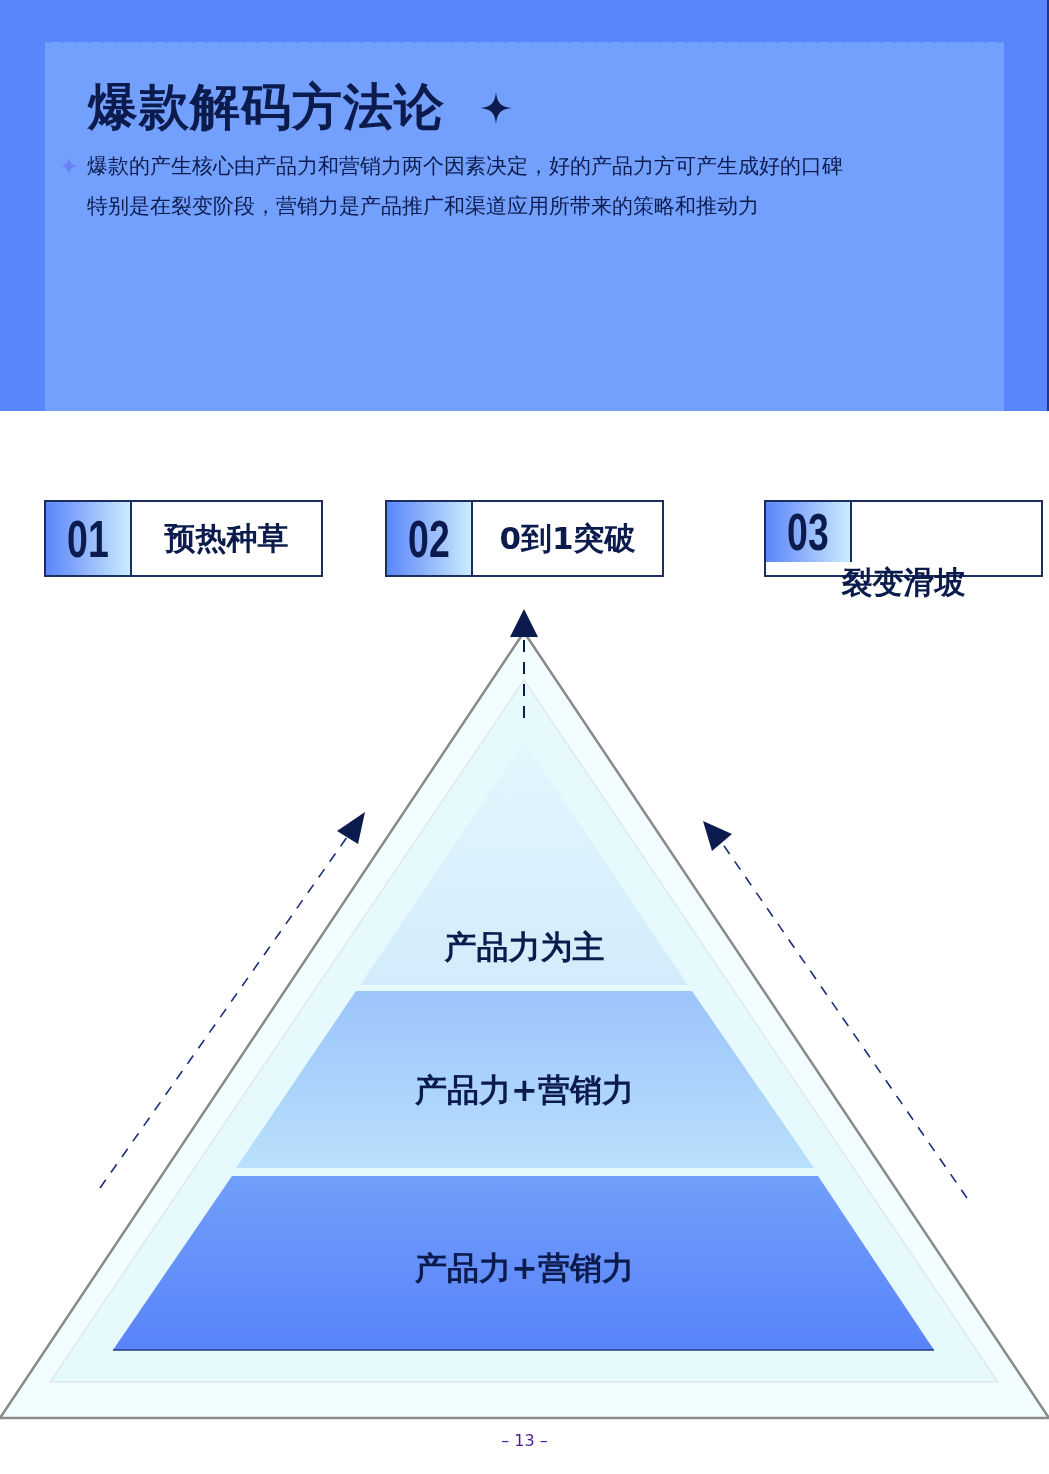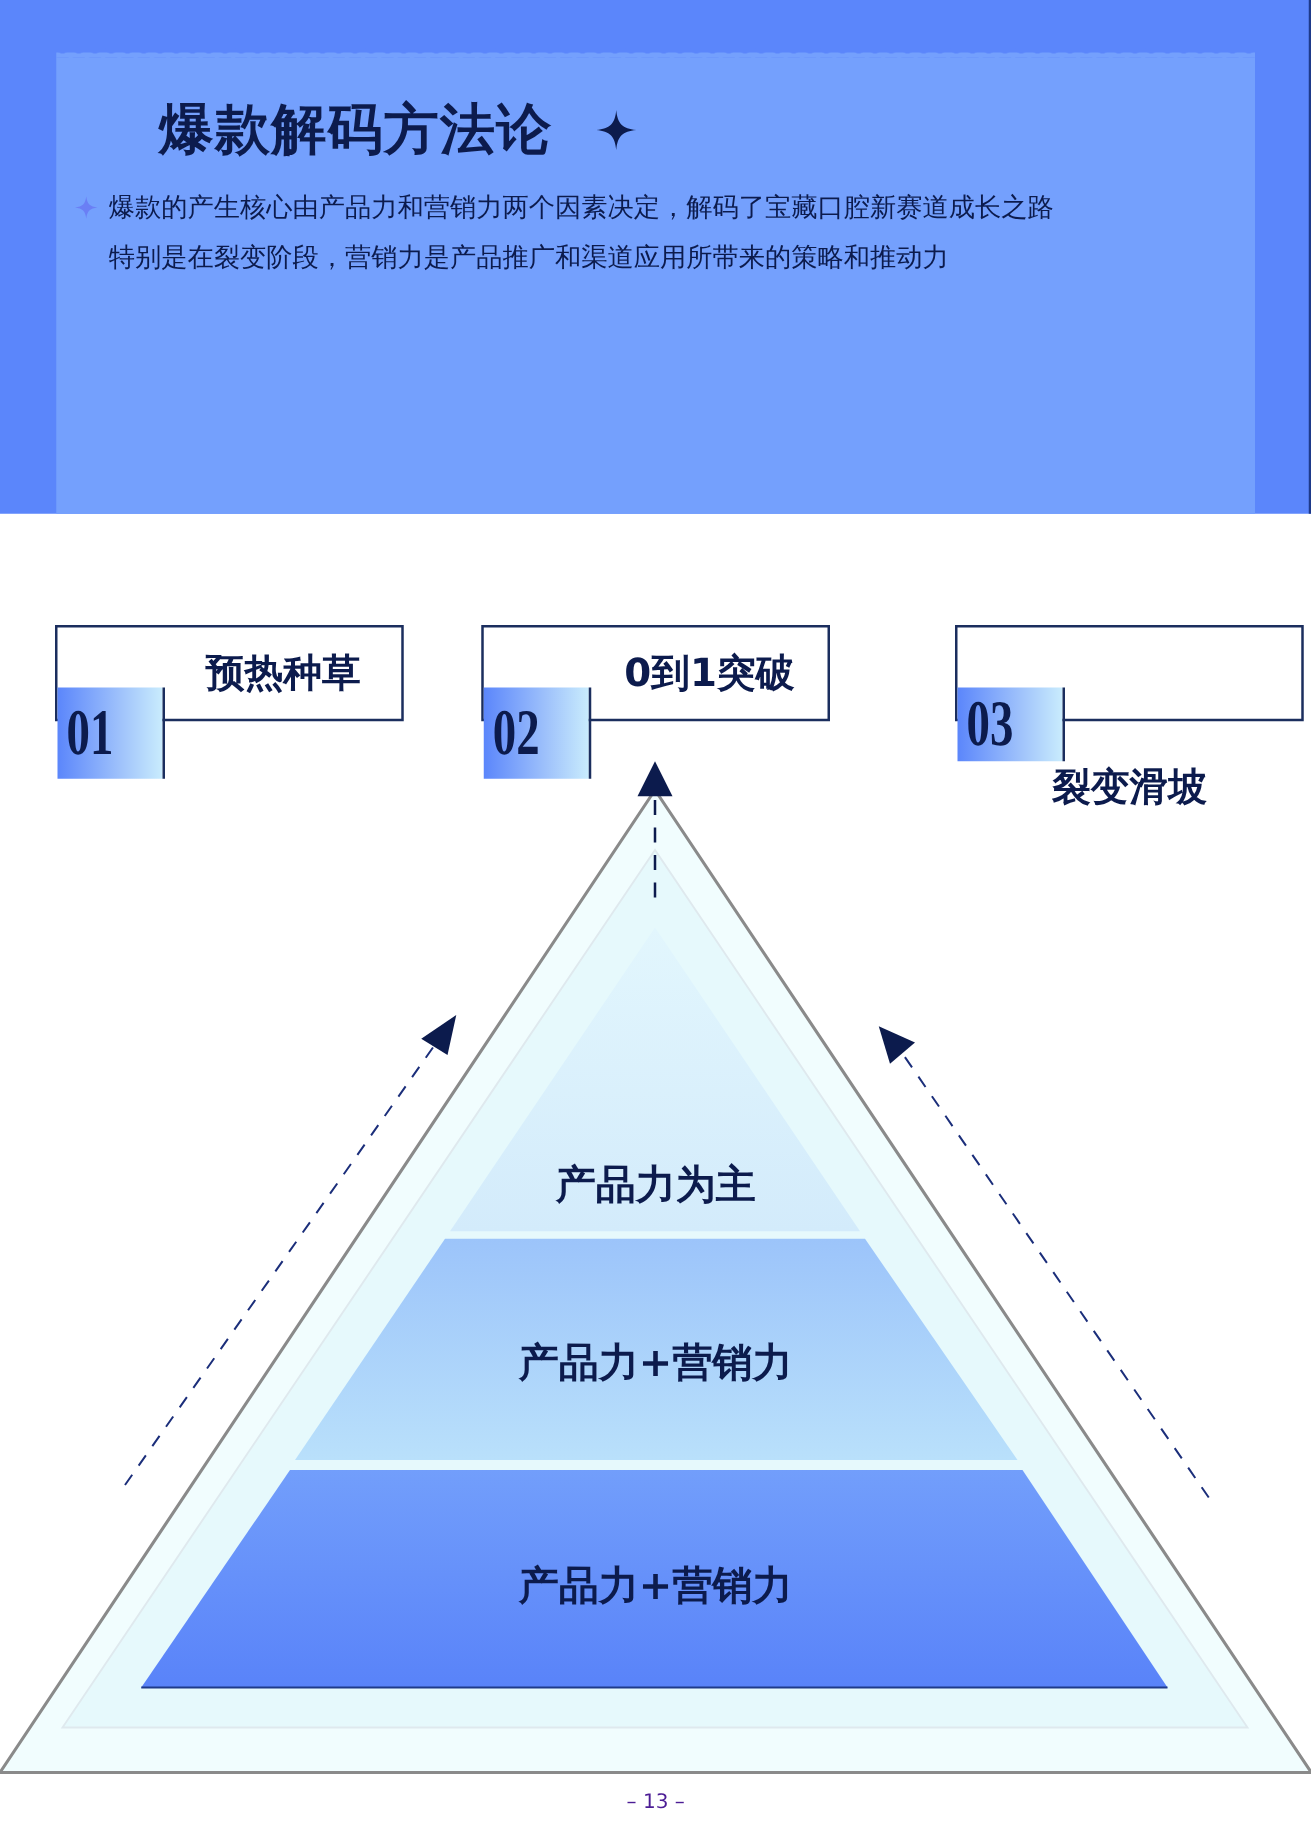--- a/index.html
+++ b/index.html
@@ -18,43 +18,41 @@
     .scallop {
       position: absolute; left: 0; top: -4px; width: 959px; height: 8px;
       background-image: radial-gradient(circle at 5px 0px, #5b86fb 4.5px, transparent 5px);
       background-size: 13px 8px;
       background-repeat: repeat-x;
     }
     .title-row {
       position: absolute; left: 43px; top: 32px; display: flex; align-items: center;
     }
     .page-title {
-      font-size: 44px; font-weight: bold; color: #0c1b4d; letter-spacing: 1px;
+      font-size: 50px; font-weight: bold; color: #0c1b4d; letter-spacing: 1px;
       font-family: "DejaVu Sans", sans-serif;
-      margin-left: 39px;
     }
     .title-star { margin-left: 34px; width: 34px; height: 34px; }
 
     .bullets { position: absolute; left: 14px; top: 104px; width: 920px; }
     .bullet { position: relative; padding-left: 28px; font-size: 21px; line-height: 40px; color: #0c1b4d; }
     .bullet-star { position: absolute; left: 0; top: 10px; width: 20px; height: 20px; }
 
     .stage {
       position: absolute; top: 500px; width: 279px; height: 77px;
       border: 2px solid #1b2e5e; background: #ffffff; display: flex;
     }
     .stage-num {
       width: 86px; height: 100%;
       background: linear-gradient(90deg, #5b86fb 0%, #9fc2fb 60%, #c9ecfd 100%);
       border-right: 2px solid #1b2e5e;
-      display: flex; align-items: center; justify-content: flex-start;
-      font-family: Liberation Serif, serif;
+      display: flex; align-items: center; justify-content: center;
+      font-family: Liberation Sans, sans-serif;
       font-size: 52px; font-weight: bold; color: #0c1b4d;
       transform-origin: center;
-      margin-top: 48px;
     }
     .stage-num span { display: inline-block; transform: scaleX(0.72); }
     .stage-label {
       flex: 1; display: flex; align-items: center; justify-content: center;
       font-size: 31px; font-weight: bold; color: #0c1b4d;
     }
 
     .pyramid-svg { position: absolute; left: 0; top: 590px; width: 1049px; height: 840px; }
 
     .tier-label {
@@ -77,21 +75,21 @@
       <div class="page-title">爆款解码方法论</div>
       <svg class="title-star" viewBox="0 0 34 34">
         <path d="M17 1 C18 12 22 16 33 17 C22 18 18 22 17 33 C16 22 12 18 1 17 C12 16 16 12 17 1 Z" fill="#0c1b4d"></path>
       </svg>
     </div>
     <div class="bullets">
       <div class="bullet">
         <svg class="bullet-star" viewBox="0 0 20 20">
           <path d="M10 1 C10.6 7 13 9.4 19 10 C13 10.6 10.6 13 10 19 C9.4 13 7 10.6 1 10 C7 9.4 9.4 7 10 1 Z" fill="#6a7ff5"></path>
         </svg>
-        <div>爆款的产生核心由产品力和营销力两个因素决定，解码了宝藏口腔新赛道成长之路</div>
+        <div>爆款的产生核心由产品力和营销力两个因素决定，好的产品力方可产生成好的口碑</div>
         <div>特别是在裂变阶段，营销力是产品推广和渠道应用所带来的策略和推动力</div>
       </div>
     </div>
   </div>
 </div>
 
 <div class="stage" style="left:44px;">
   <div class="stage-num">
       <span>01</span>
     </div>

